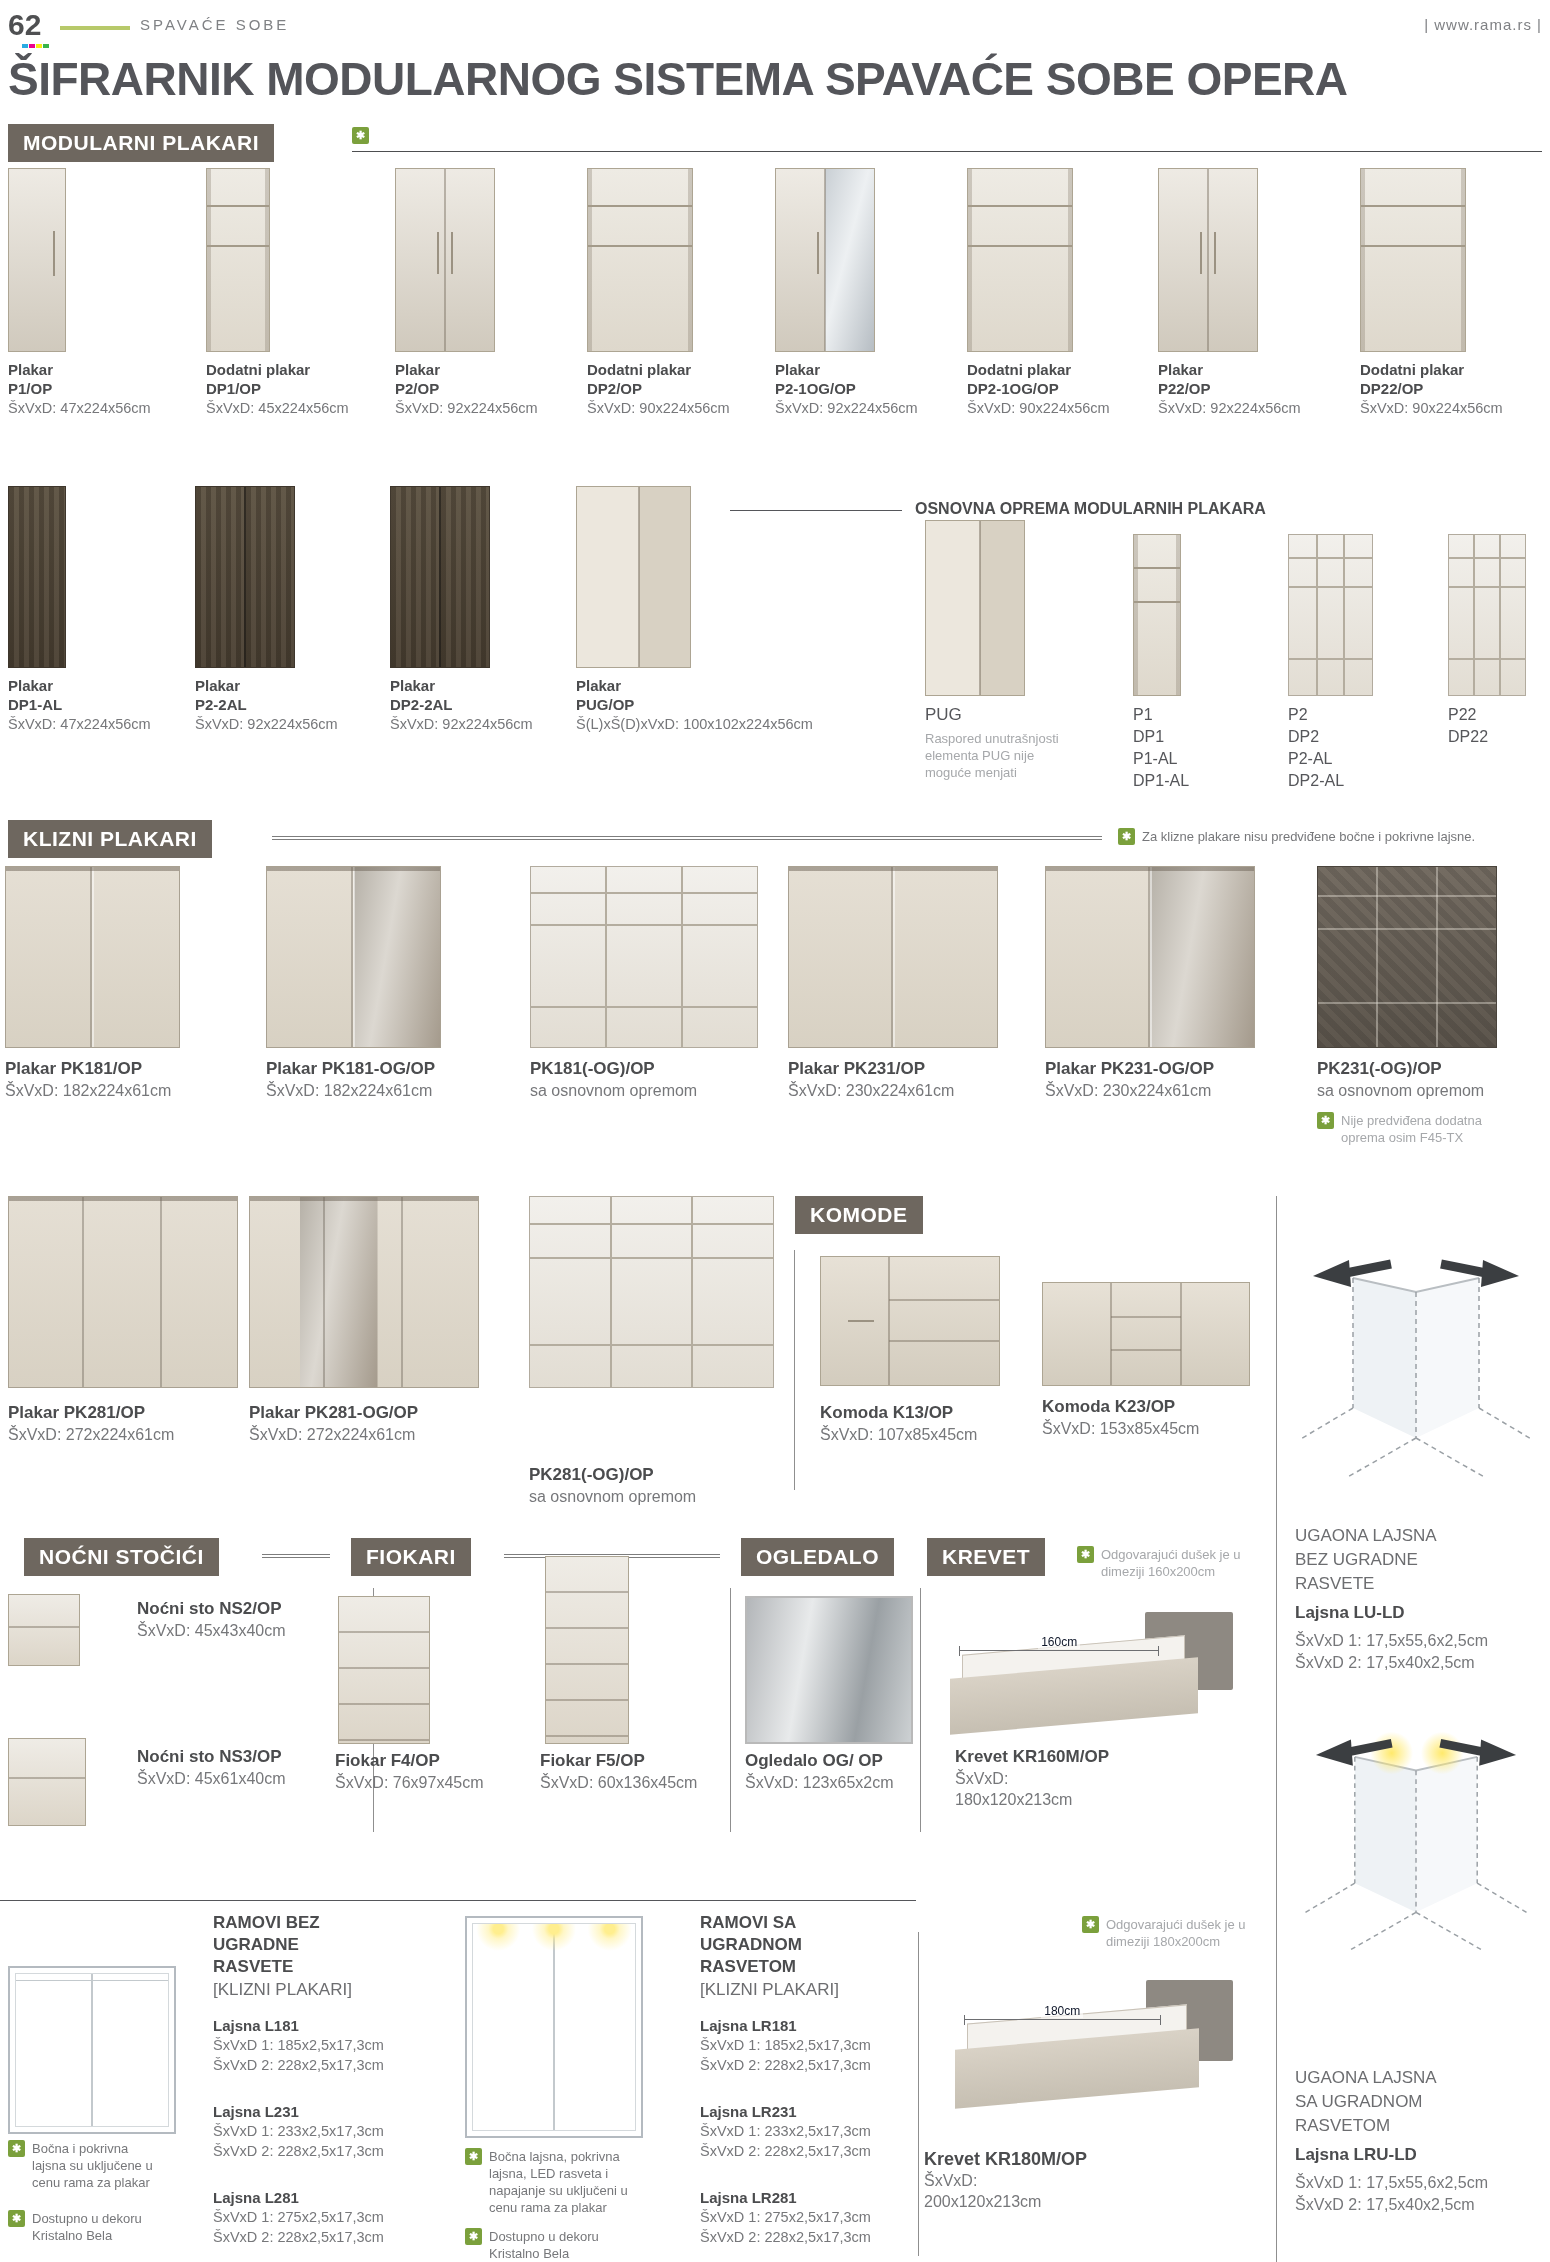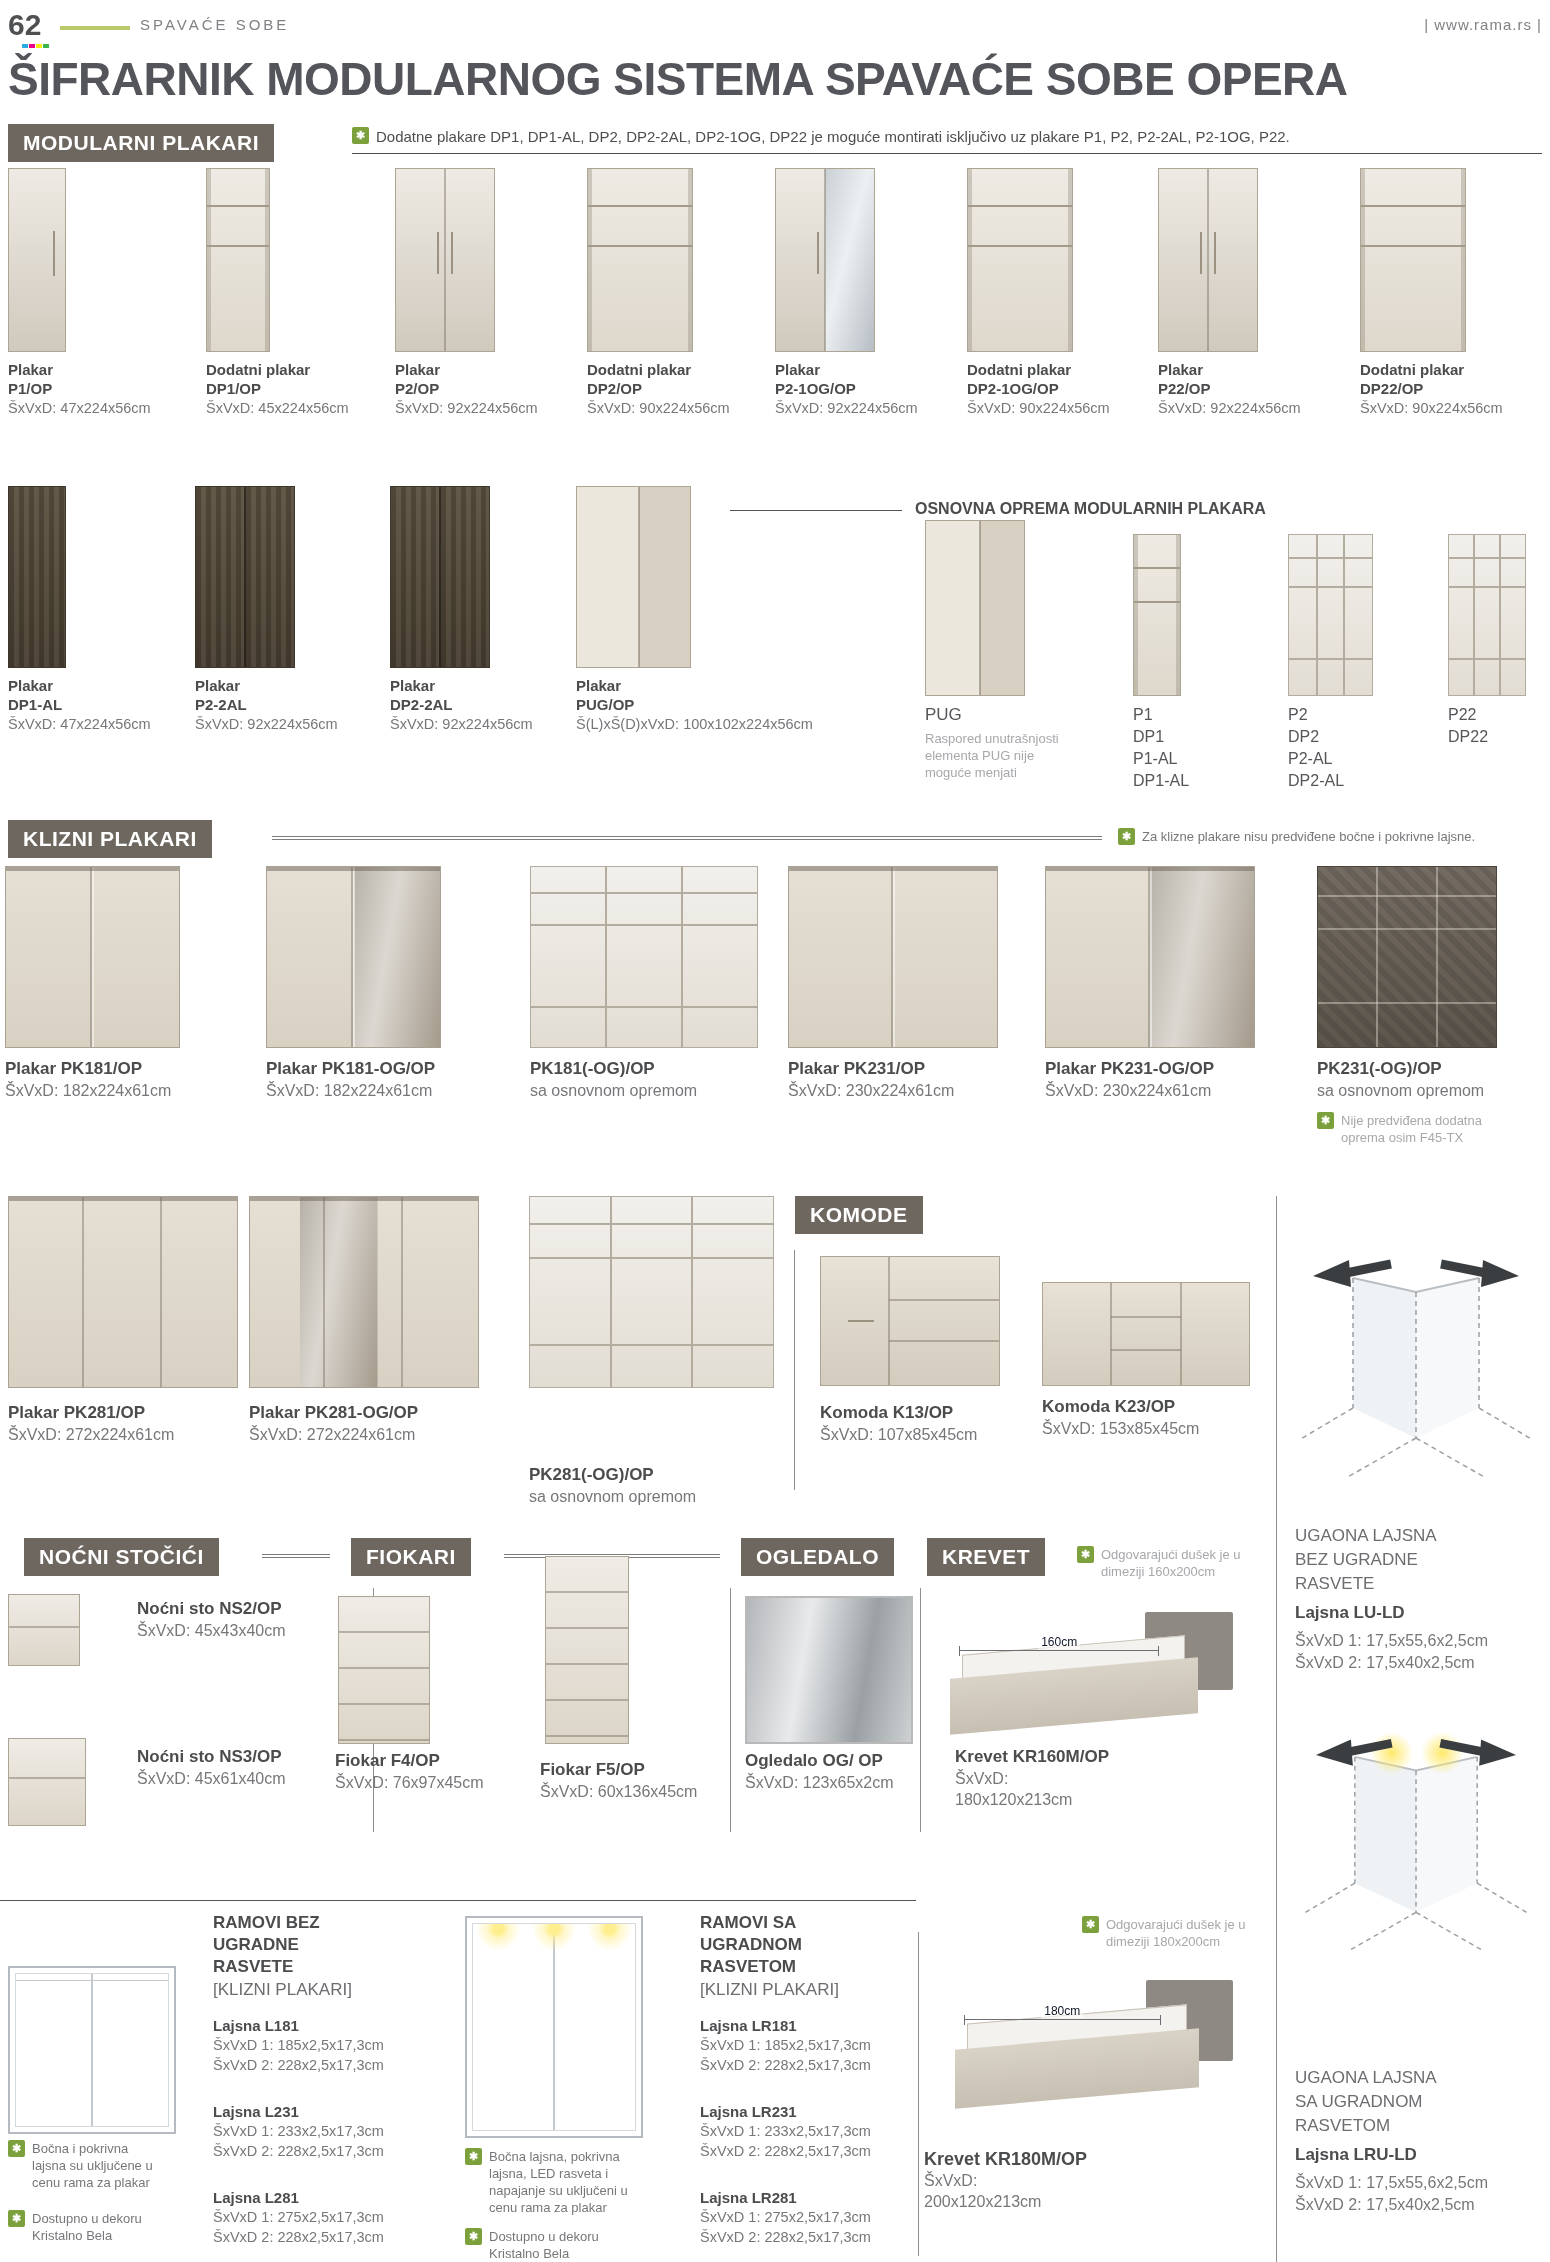--- a/index.html
+++ b/index.html
@@ -147,21 +147,20 @@
   <div class="abs greenline" style="left:60px;top:26px;width:70px;"></div>
   <span class="abs seclabel" style="left:140px;top:16px;">SPAVAĆE SOBE</span>
   <span class="abs site" style="right:8px;top:16px;">| www.rama.rs |</span>
 </div>
 
 <div class="abs title" style="left:8px;top:52px;">ŠIFRARNIK MODULARNOG SISTEMA SPAVAĆE SOBE OPERA</div>
 
 <div class="bar" style="left:8px;top:124px;">MODULARNI PLAKARI</div>
 <div class="abs noteflex" style="left:352px;top:127px;width:1190px;border-bottom:1px solid #4d4e50;padding-bottom:7px;">
   <span class="ast">✱</span>
-  <span class="note-dark">Dodatne plakare DP1, DP1-AL, DP2, DP2-2AL, DP2-1OG, DP22 je moguće montirati isključivo uz plakare P1, P2, P2-2AL, P2-1OG, P22.</span>
 </div>
 
 <div class="furn v-door" style="left:8px;top:168px;width:58px;height:184px;"></div>
 <div class="furn v-open" style="left:206px;top:168px;width:64px;height:184px;"></div>
 <div class="furn v-door2" style="left:395px;top:168px;width:100px;height:184px;"></div>
 <div class="furn v-open" style="left:587px;top:168px;width:106px;height:184px;"></div>
 <div class="furn v-door2m" style="left:775px;top:168px;width:100px;height:184px;"></div>
 <div class="furn v-open" style="left:967px;top:168px;width:106px;height:184px;"></div>
 <div class="furn v-door2" style="left:1158px;top:168px;width:100px;height:184px;"></div>
 <div class="furn v-open" style="left:1360px;top:168px;width:106px;height:184px;"></div>
@@ -370,21 +369,21 @@
   <div class="bdim">ŠxVxD: 45x61x40cm</div>
 </div>
 <div class="abs vdiv" style="left:373px;top:1588px;height:244px;"></div>
 
 <div class="furn v-fk" style="left:338px;top:1596px;width:92px;height:148px;"></div>
 <div class="abs" style="left:335px;top:1750px;width:200px;">
   <div class="bname">Fiokar F4/OP</div>
   <div class="bdim">ŠxVxD: 76x97x45cm</div>
 </div>
 <div class="furn v-fk" style="left:545px;top:1556px;width:84px;height:188px;"></div>
-<div class="abs" style="left:540px;top:1750px;width:200px;margin-top:9px;">
+<div class="abs" style="left:540px;top:1750px;width:200px;">
   <div class="bname">Fiokar F5/OP</div>
   <div class="bdim">ŠxVxD: 60x136x45cm</div>
 </div>
 <div class="abs vdiv" style="left:730px;top:1588px;height:244px;"></div>
 
 <div class="furn v-mirror" style="left:745px;top:1596px;width:168px;height:148px;"></div>
 <div class="abs" style="left:745px;top:1750px;width:180px;">
   <div class="bname">Ogledalo OG/ OP</div>
   <div class="bdim">ŠxVxD: 123x65x2cm</div>
 </div>

